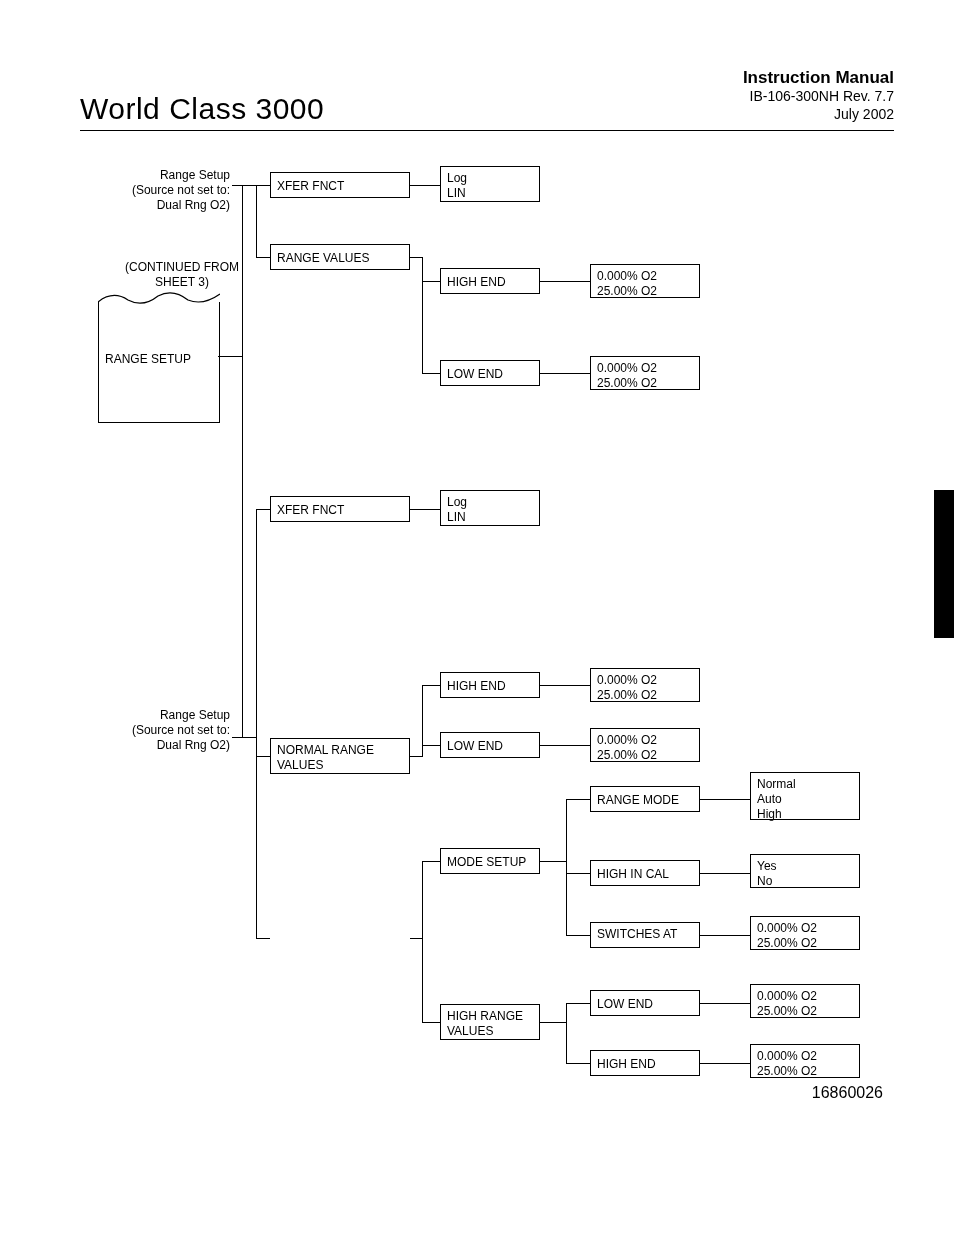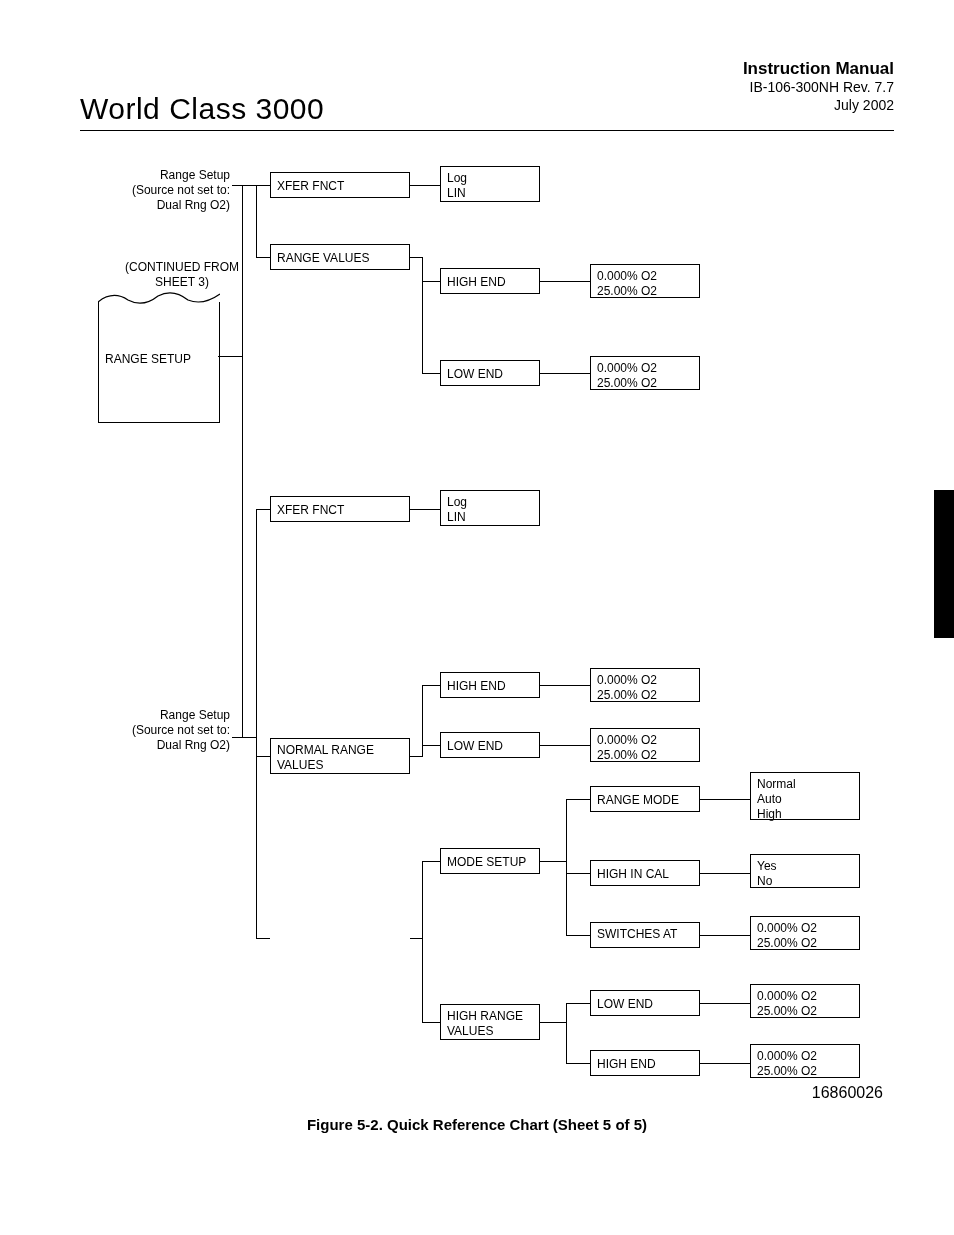--- a/index.html
+++ b/index.html
@@ -1,19 +1,19 @@
 <!DOCTYPE html>
 <html><head>
 <meta charset="utf-8">
 <style>
   html,body{margin:0;padding:0;background:#fff;font-family:Arial,Helvetica,sans-serif;}
   .page{position:relative;width:954px;height:1235px;margin:0 auto;box-sizing:border-box;}
   .header{position:absolute;left:80px;right:60px;top:58px;border-bottom:1.5px solid #000;padding-bottom:4px;}
   .hdr-right{position:absolute;right:0;top:0;text-align:right;font-size:14px;line-height:1.25;}
-  .hdr-right .bold{font-weight:bold;font-size:17px;}
+  .hdr-right .bold{font-weight:bold;font-size:17px;margin-top:9px;}
   .title{font-size:30px;font-weight:400;letter-spacing:.5px;margin-top:34px;}
   .diagram{position:absolute;left:80px;top:150px;width:815px;height:940px;}
   .box{position:absolute;border:1.2px solid #000;font-size:12px;line-height:1.25;padding:4px 6px;box-sizing:border-box;background:#fff;}
   .label{position:absolute;font-size:12px;line-height:1.25;}
   .label.right{text-align:right;}
   .caption{position:absolute;left:0;right:0;top:1116px;text-align:center;font-size:15px;font-weight:bold;}
   .tiny{position:absolute;font-size:16px;}
   .footer{position:absolute;left:80px;right:60px;bottom:38px;font-size:12px;display:flex;justify-content:space-between;}
   .sidebar-mark{position:absolute;right:0;top:490px;width:20px;height:148px;background:#000;}
   
@@ -154,16 +154,15 @@
 
   <div class="h" style="left:620px;top:649px;width:50px;"></div>
   <div class="h" style="left:620px;top:723px;width:50px;"></div>
   <div class="h" style="left:620px;top:785px;width:50px;"></div>
   <div class="h" style="left:620px;top:853px;width:50px;"></div>
   <div class="h" style="left:620px;top:913px;width:50px;"></div>
 
   <div class="tiny" style="right:12px;top:934px;">16860026</div>
 </div>
 
-<div class="caption">Figure 5-2.  Quick Reference Chart (Sheet 5 of 5)</div>
 
 
 </div>
 
 </body></html>

